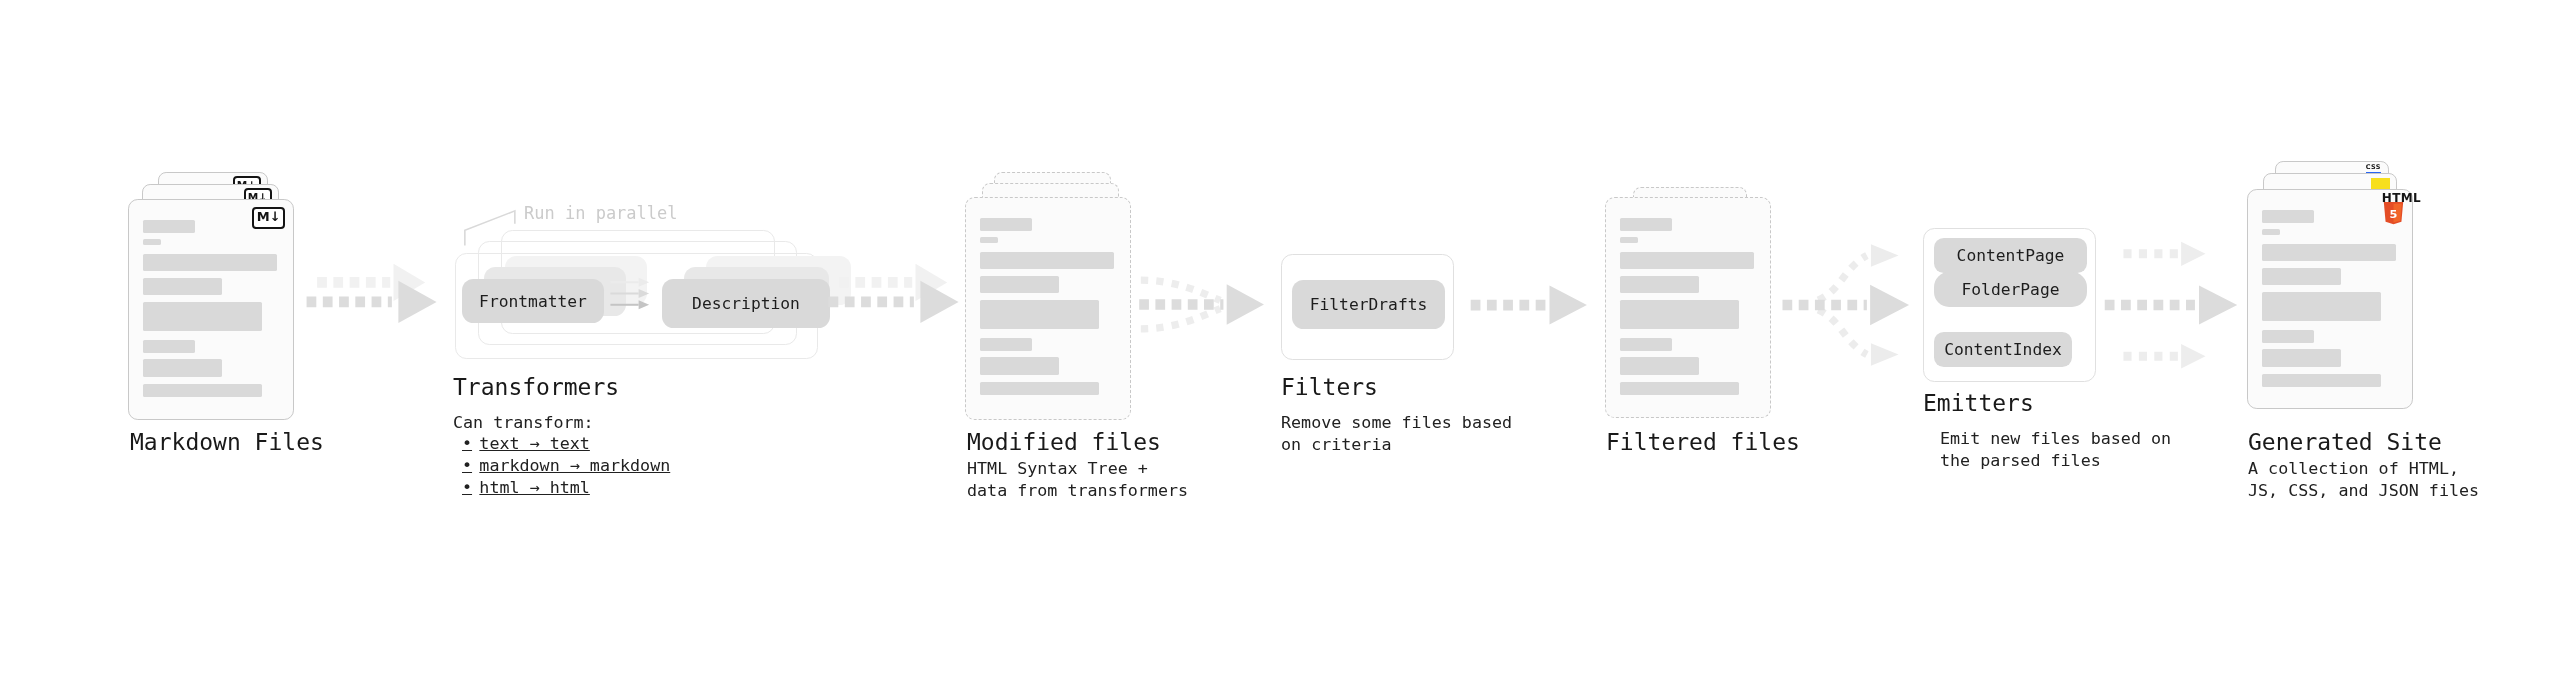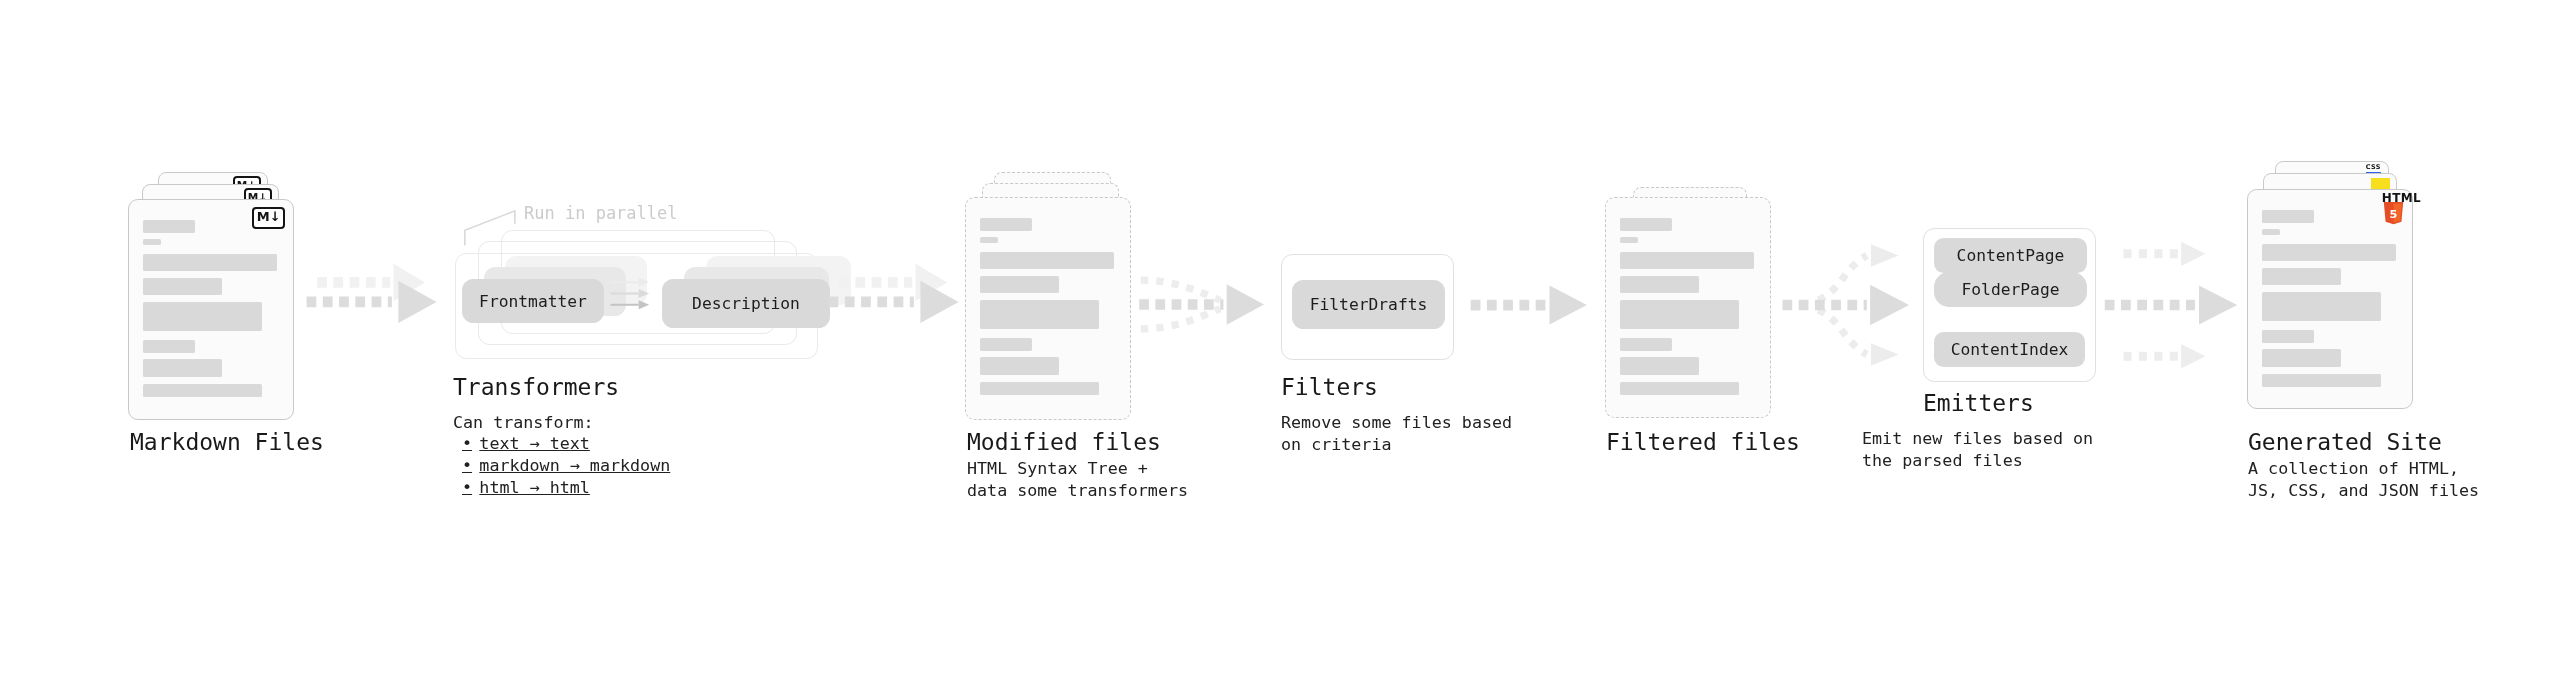--- a/index.html
+++ b/index.html
@@ -133,21 +133,21 @@
       <div class="bar b3"></div>
       <div class="bar b4"></div>
       <div class="bar b5"></div>
       <div class="bar b6"></div>
       <div class="bar b7"></div>
       <div class="bar b8"></div>
     </div>
     <div class="caption" style="left:967px;top:429px;">Modified files</div>
     <div class="sub" style="left:967px;top:457px;">
       <div>HTML Syntax Tree +</div>
-      <div>data some transformers</div>
+      <div>data from transformers</div>
     </div>
   </div>
 
   <svg class="arrow-svg" style="left:1134px;top:264px;" width="140" height="81" viewBox="0 0 172 100">
     <path d="M8,20 C50,20 78,33 106,45" fill="none" stroke="#ededed" stroke-width="9" stroke-dasharray="9 10"></path>
     <path d="M8,80 C50,80 78,67 106,55" fill="none" stroke="#ededed" stroke-width="9" stroke-dasharray="9 10"></path>
     <line x1="6" y1="50" x2="110" y2="50" stroke="#dcdcdc" stroke-width="13" stroke-dasharray="12 8"></line>
     <polygon points="114,25 114,75 160,50" fill="#dcdcdc"></polygon>
   </svg>
 
@@ -187,23 +187,23 @@
     <path d="M52,86 C80,98 84,126 112,141" fill="none" stroke="#ececec" stroke-width="9" stroke-dasharray="9 10"></path>
     <polygon points="117,127 117,155 151,141" fill="#ececec"></polygon>
     <line x1="8" y1="80" x2="112" y2="80" stroke="#dcdcdc" stroke-width="13" stroke-dasharray="12 8"></line>
     <polygon points="116,55 116,105 164,80" fill="#dcdcdc"></polygon>
   </svg>
 
   <div>
     <div class="panel" style="left:1923px;top:228px;width:173px;height:154px;"></div>
     <div class="pill" style="left:1934px;top:238px;width:153px;height:35px;border-radius:9.8px;">ContentPage</div>
     <div class="pill" style="left:1934px;top:272px;width:153px;height:35px;border-radius:15px;">FolderPage</div>
-    <div class="pill" style="left:1934px;top:332px;width:151px;height:35px;border-radius:9.8px;">ContentIndex</div>
+    <div class="pill" style="left:1934px;top:332px;width:138px;height:35px;border-radius:9.8px;">ContentIndex</div>
     <div class="caption" style="left:1923px;top:390px;">Emitters</div>
-    <div class="sub" style="left:1862px;top:427px;">
+    <div class="sub" style="left:1940px;top:427px;">
       <div>Emit new files based on</div>
       <div>the parsed files</div>
     </div>
   </div>
 
   <svg class="arrow-svg" style="left:2099px;top:240px;" width="148" height="130" viewBox="0 0 182 160">
     <line x1="30" y1="17" x2="98" y2="17" stroke="#ededed" stroke-width="11" stroke-dasharray="10 9"></line>
     <polygon points="101,2 101,32 131,17" fill="#ededed"></polygon>
     <line x1="7" y1="80" x2="118" y2="80" stroke="#dcdcdc" stroke-width="13" stroke-dasharray="12 8"></line>
     <polygon points="123,56 123,104 170,80" fill="#dcdcdc"></polygon>

